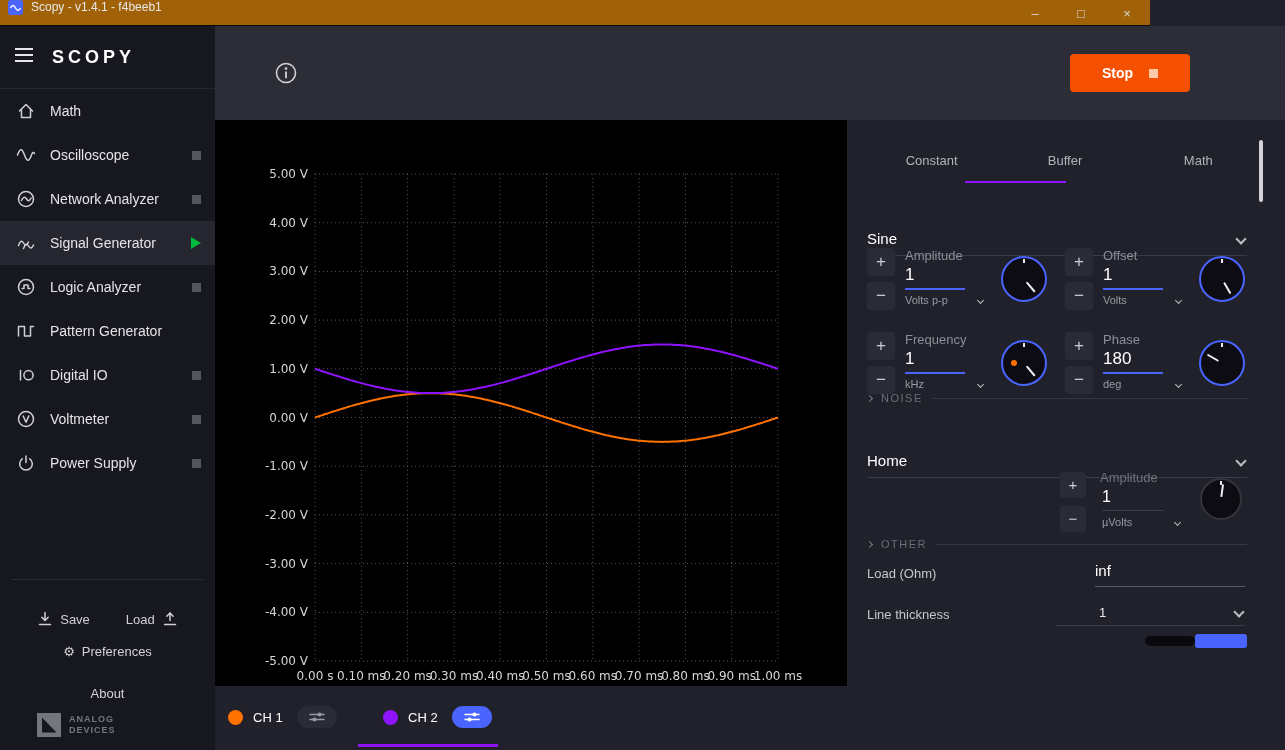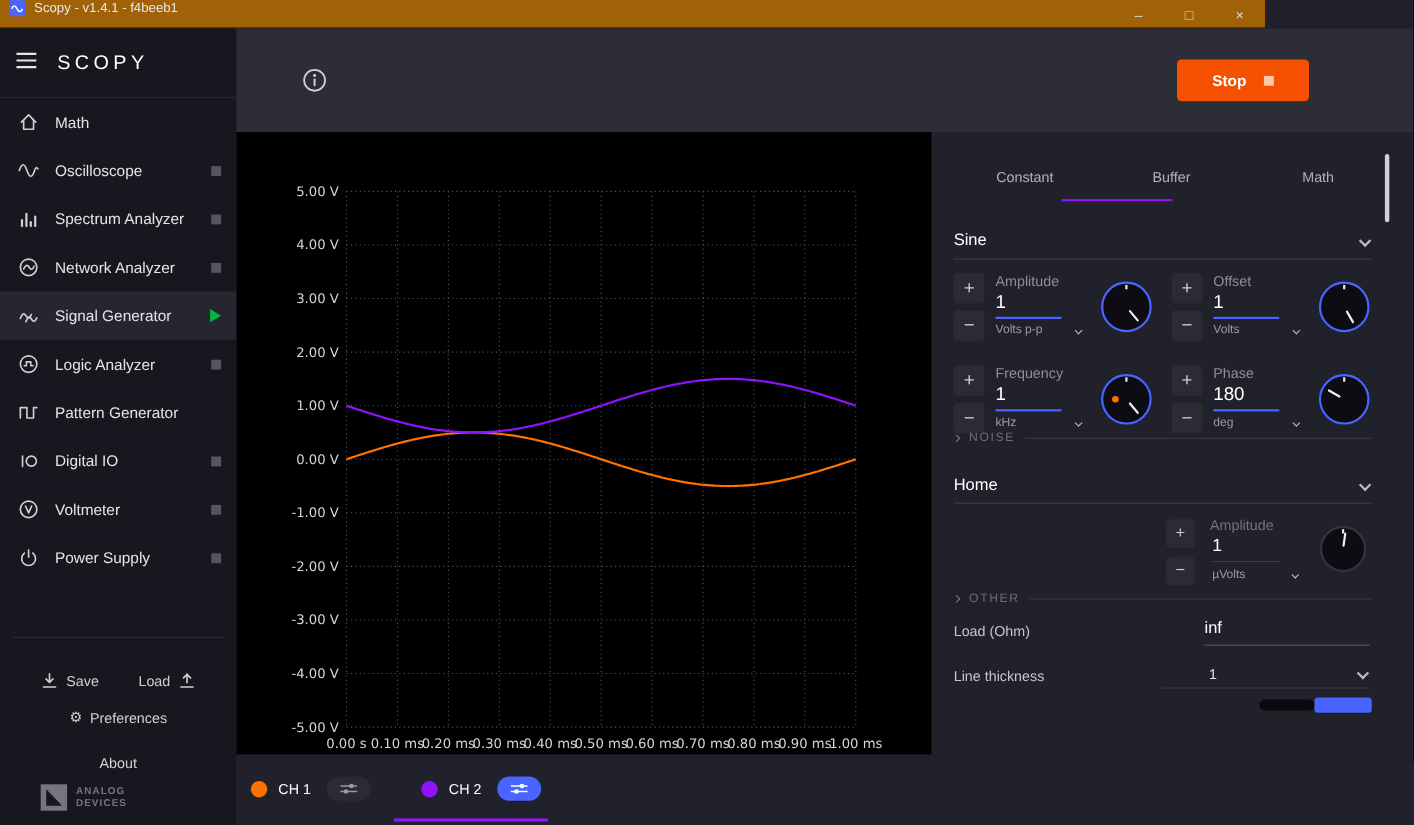--- a/index.html
+++ b/index.html
@@ -10,21 +10,21 @@
   
   .titlebar { position:absolute; left:0; top:0; width:1150px; height:26px; background:#a16207;
               display:flex; align-items:flex-start; padding-left:8px; border-bottom:1px solid #0c0c10; }
   .titlebar .title { color:#e8e8ec; font-size:12px; margin-left:8px; flex:1; }
   .winbtns { display:flex; height:26px; }
   .winbtn { width:46px; height:26px; color:#d8d8dc; font-size:13px; display:flex; align-items:center; justify-content:center; }
 
   
   .sidebar { position:absolute; left:0; top:26px; width:215px; height:724px; background:#17171f; }
   .logo-row { height:62px; display:flex; align-items:center; padding-left:14px; }
-  .logo-text { color:#fff; font-size:18px; font-weight:normal; letter-spacing:4px; margin-left:18px; }
+  .logo-text { color:#fff; font-size:18px; font-weight:bold; letter-spacing:4px; margin-left:18px; }
   .menu { border-top:1px solid #262630; }
   .side-item { height:44px; display:flex; align-items:center; padding:0 14px 0 16px; cursor:default; }
   .side-item.selected { background:#262631; }
   .sicon { width:22px; height:20px; display:flex; align-items:center; }
   .sicon svg { stroke:#cfcfd6; fill:none; stroke-width:1.5; stroke-linecap:round; stroke-linejoin:round; }
   .slabel { color:#e4e4e8; font-size:14px; margin-left:12px; flex:1; }
   .sind { width:12px; display:flex; justify-content:flex-end; }
   .sind.stopped::after { content:''; width:9px; height:9px; background:#55555e; display:block; }
   .sind.running::after { content:''; width:0; height:0; border-left:10px solid #00ba3d; border-top:6px solid transparent; border-bottom:6px solid transparent; display:block; }
   .side-divider { position:absolute; left:12px; right:12px; top:553px; border-top:1px solid #2e2e38; }
@@ -48,21 +48,21 @@
   .plot svg { display:block; }
   .gl { stroke:#58585e; stroke-width:1; stroke-dasharray:1 3; }
   .al { fill:#d6d6da; font-size:12px; font-family:"DejaVu Sans",sans-serif; }
 
   
   .panel { position:absolute; left:847px; top:120px; width:438px; height:566px; background:#21212b; }
   .tabs { position:absolute; left:18px; right:20px; top:20px; height:42px; display:flex; }
   .tab { flex:1; text-align:center; line-height:42px; font-size:13px; color:#b2b2bc; cursor:pointer; }
   .tab.active { color:#ffffff; }
   .tab-underline { position:absolute; left:118px; top:61px; width:101px; height:2px; background:#9013fe; }
-  .select-line { position:absolute; left:20px; right:38px; height:30px; border-bottom:1px solid #3c3c46; }
+  .select-line { position:absolute; left:20px; right:38px; height:30px; border-bottom:1px solid #3c3c46;margin-top:20px; }
   .select-line .sel-text { position:absolute; left:0; top:4px; color:#fff; font-size:15px; }
   .select-line .chev { position:absolute; right:2px; top:9px; }
   .chev { display:inline-block; width:8px; height:8px; border-right:2px solid #bcbcc4; border-bottom:2px solid #bcbcc4; transform:rotate(45deg); }
   .chev.sm { width:5px; height:5px; border-width:1.5px; }
   .chev.right { transform:rotate(-45deg); border-color:#7a7a84; }
 
   .ctrl { position:absolute; width:184px; height:66px; }
   .stepbtn { position:absolute; left:0; width:28px; height:28px; background:#2b2b37; border:none; border-radius:4px;
              color:#cdcdd6; font-size:17px; line-height:26px; text-align:center; cursor:pointer; }
   .stepbtn.minus { top:34px; }
@@ -151,32 +151,20 @@
         <span class="slabel">Math</span>
         <span class="sind none"></span>
       </div>
       <div class="side-item">
         <span class="sicon">
             <svg width="20" height="20">
               <path d="M1.5 10 C4 3 6 3 8.5 10 C11 17 13 17 15.5 10 C16.5 7 17.5 7 18.5 8.5"></path>
             </svg>
           </span>
         <span class="slabel">Oscilloscope</span>
-        <span class="sind stopped"></span>
-      </div>
-      <div class="side-item">
-        <span class="sicon">
-            <svg width="20" height="20" style="stroke-width:2">
-              <path d="M4 16.5 V11"></path>
-              <path d="M8 16.5 V5.5"></path>
-              <path d="M12 16.5 V13"></path>
-              <path d="M16 16.5 V8"></path>
-            </svg>
-          </span>
-        <span class="slabel">Spectrum Analyzer</span>
         <span class="sind stopped"></span>
       </div>
       <div class="side-item">
         <span class="sicon">
             <svg width="20" height="20">
               <circle cx="10" cy="10" r="7.5"></circle>
               <path d="M5.5 11.5 Q8 6 10.5 10 T15 9"></path>
             </svg>
           </span>
         <span class="slabel">Network Analyzer</span>

